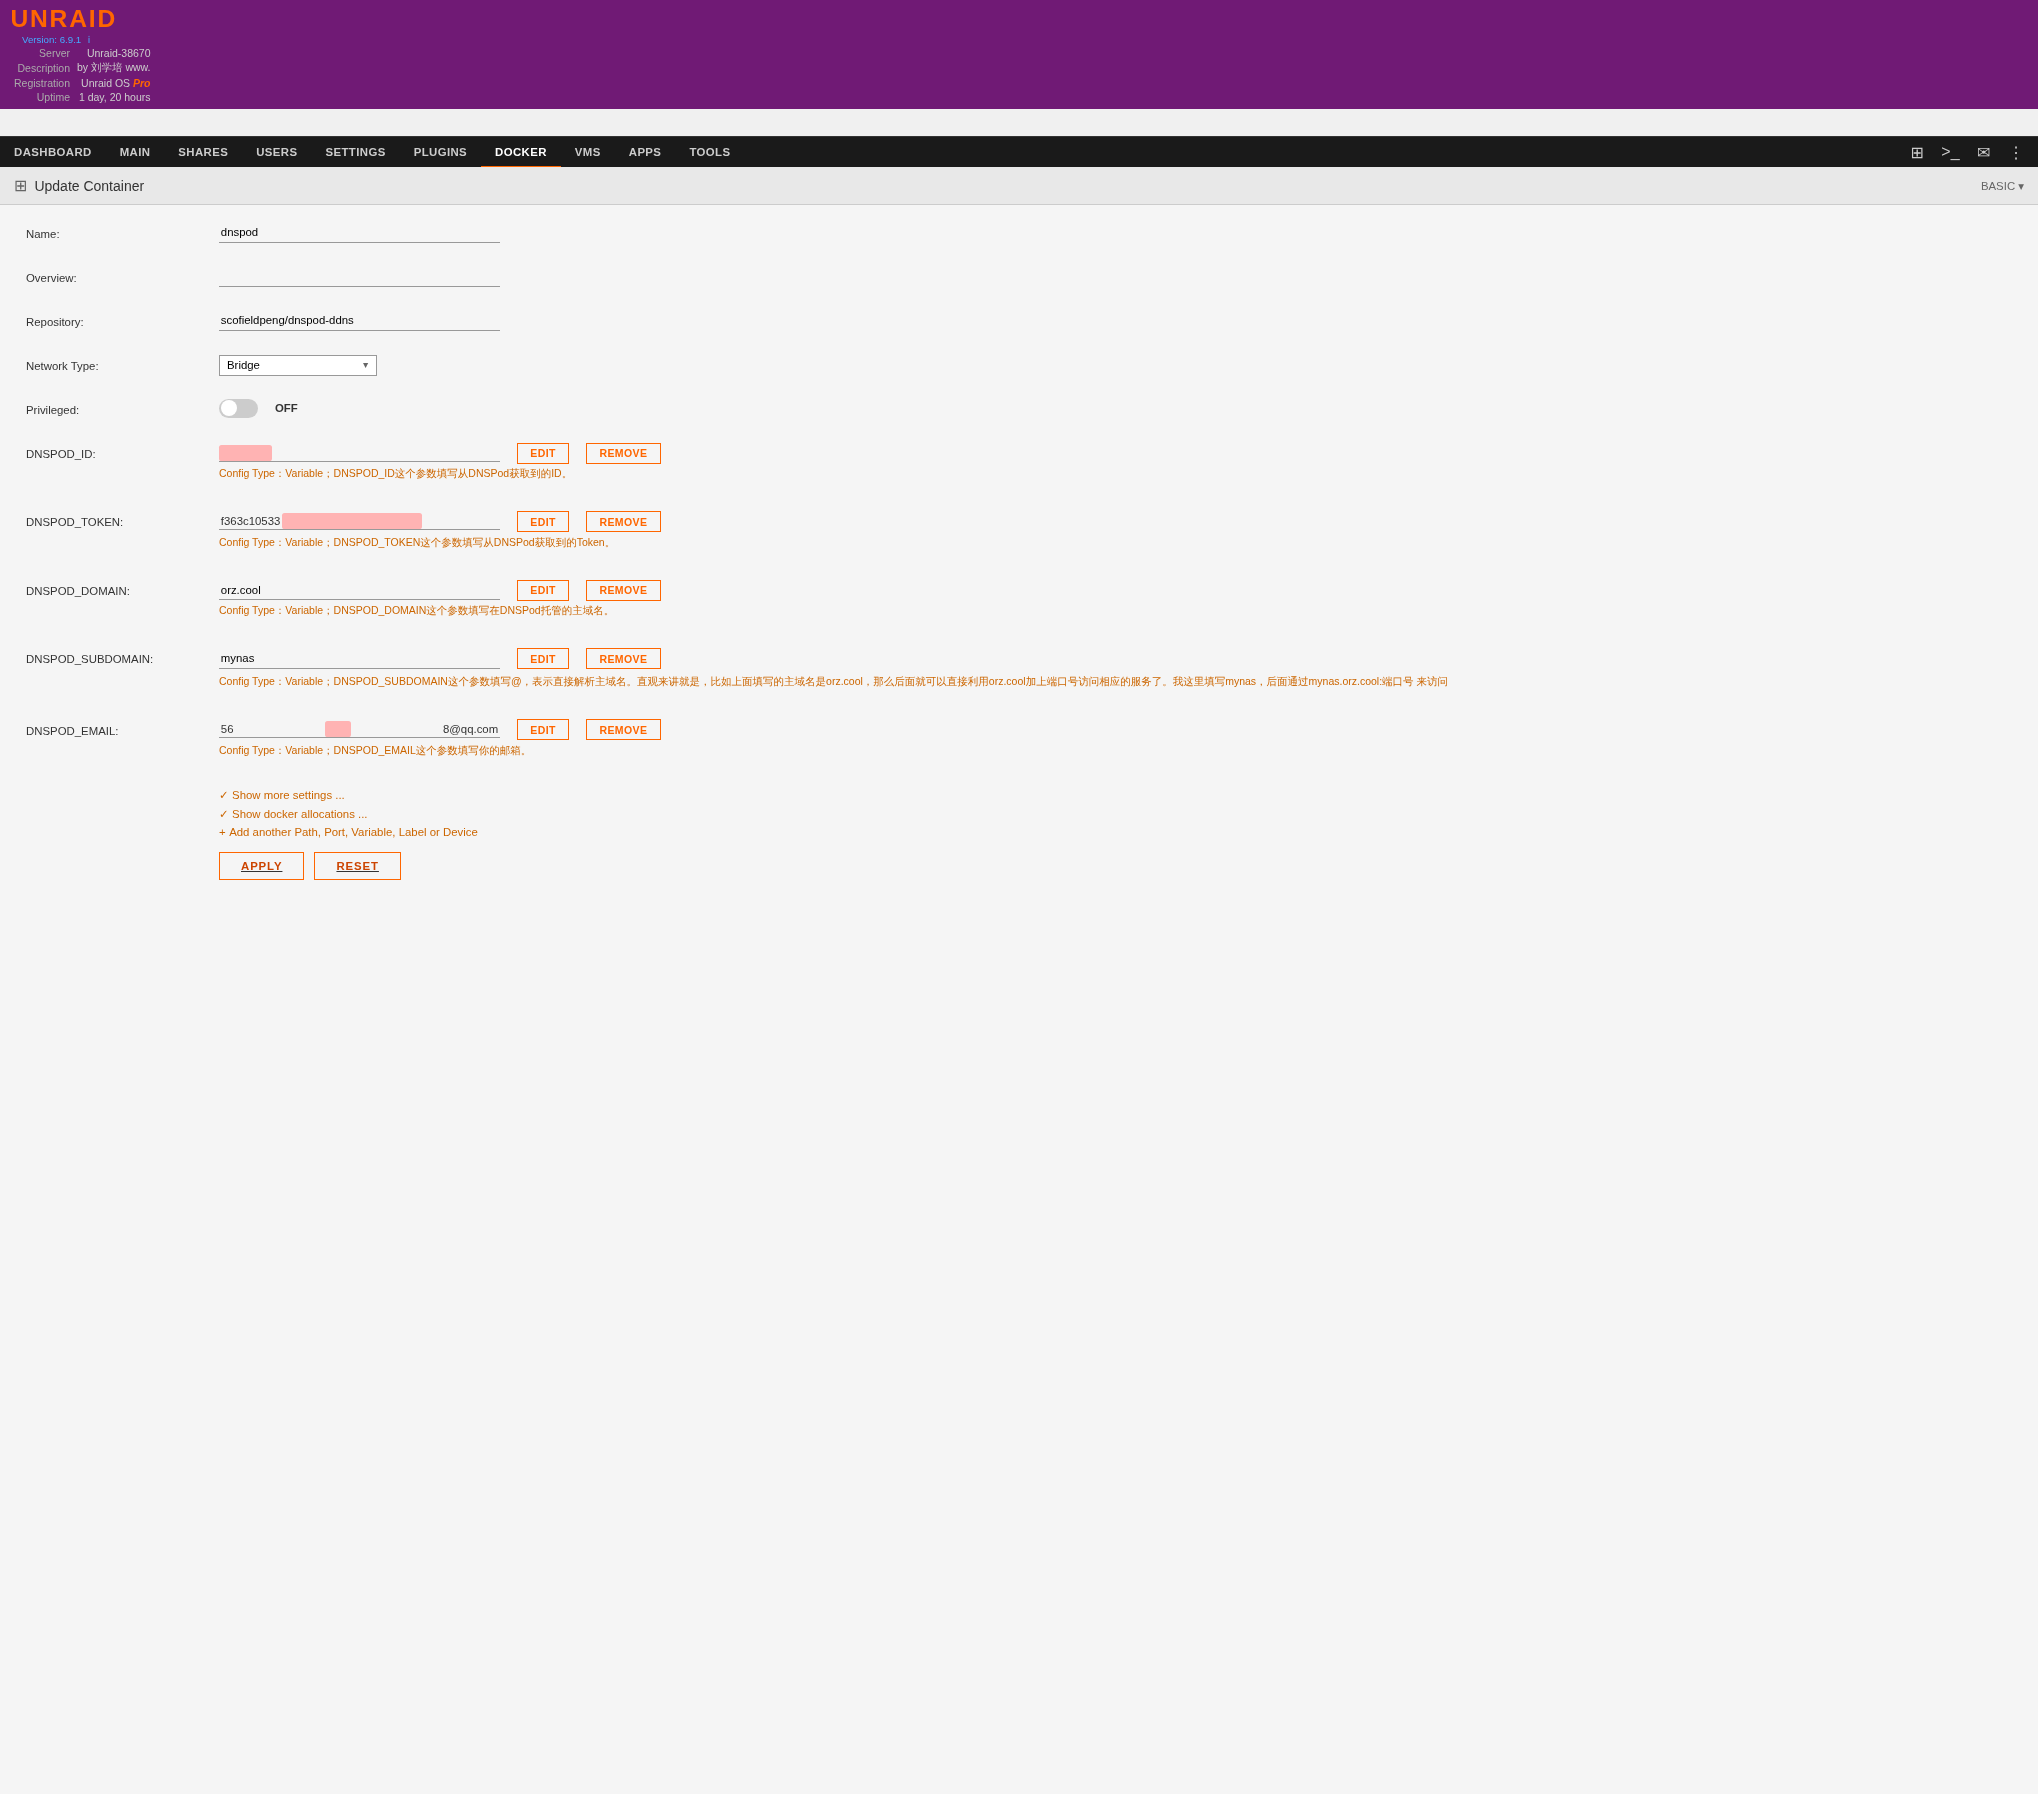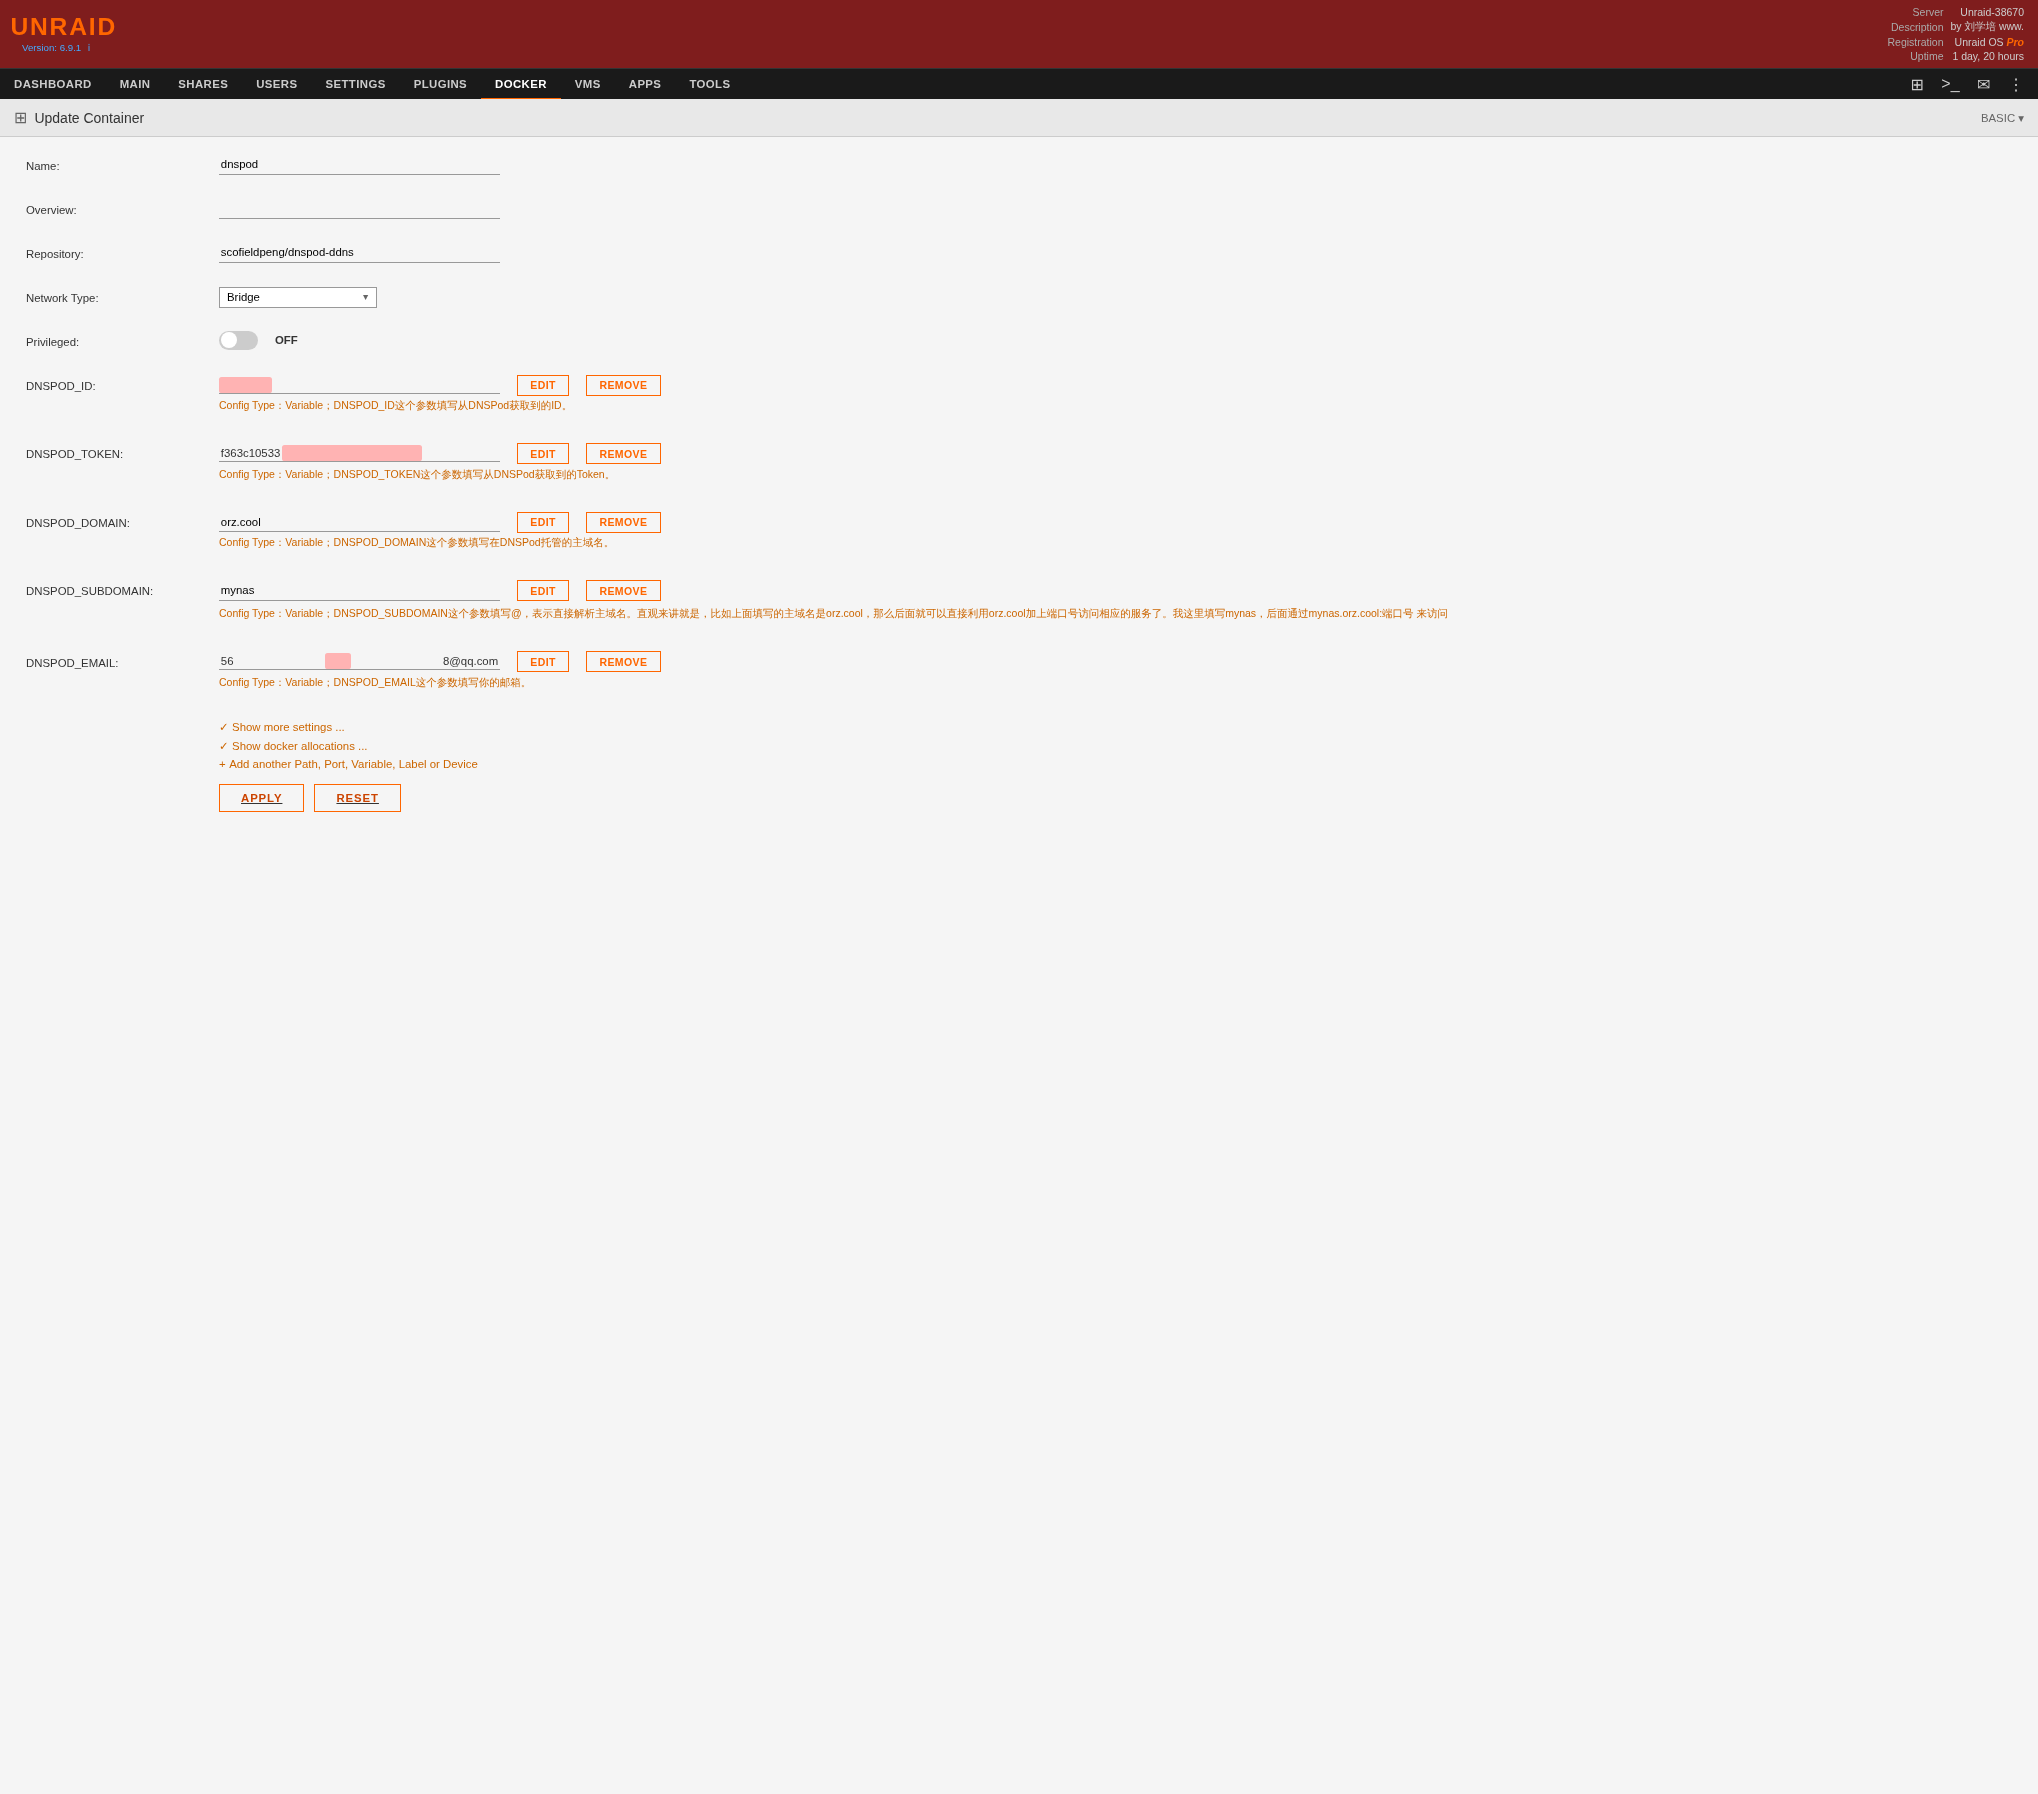--- a/index.html
+++ b/index.html
@@ -1,43 +1,45 @@
 <!DOCTYPE html>
 <html style="font-size:14px"><head>
   <meta charset="utf-8">
   <style>
     * { box-sizing: border-box; margin: 0; padding: 0; }
     body { font-family: Arial, sans-serif; background: #f0f0f0; color: #333; font-size: 11.4px; }
 
     
     .top-header {
-      background: #7f1d1d;
-      display: flex;
-      align-items: center;
+      background: #701a75;
+      display: flex;
+      align-items: flex-start;
       justify-content: space-between;
       padding: 5.3px 10.5px;
       color: #ccc;
+      flex-direction: column;
     }
     .logo-area { display: flex; flex-direction: column; }
     .logo { font-size: 24.6px; font-weight: bold; color: #ff6600; letter-spacing: 1.8px; }
     .version { color: #ff6600; font-size: 10.5px; margin-left: 8px; }
     .version span { color: #4af; font-size: 9.7px; margin-left: 3.5px; }
     .server-info { text-align: right; font-size: 10.5px; color: #ccc; display: flex; flex-direction: column; gap: 1.8px; }
     .server-info-table { border-collapse: collapse; }
     .server-info-table td { padding: 0.9px 3.5px; font-size: 10.5px; color: #ccc; }
     .server-info-table td:first-child { text-align: right; color: #aaa; }
     .pro-badge { color: #ff6600; font-style: italic; font-weight: bold; }
 
     
     .nav-bar {
       background: #1a1a1a;
       display: flex;
       align-items: center;
       padding: 0 0 0 0;
       border-top: 0.9px solid #333;
+      margin-top: 27px;
     }
     .nav-items { display: flex; flex: 1; }
     .nav-item {
       color: #ccc;
       padding: 8.8px 14px;
       font-size: 11.4px;
       font-weight: bold;
       cursor: pointer;
       text-decoration: none;
       letter-spacing: 0.4px;

